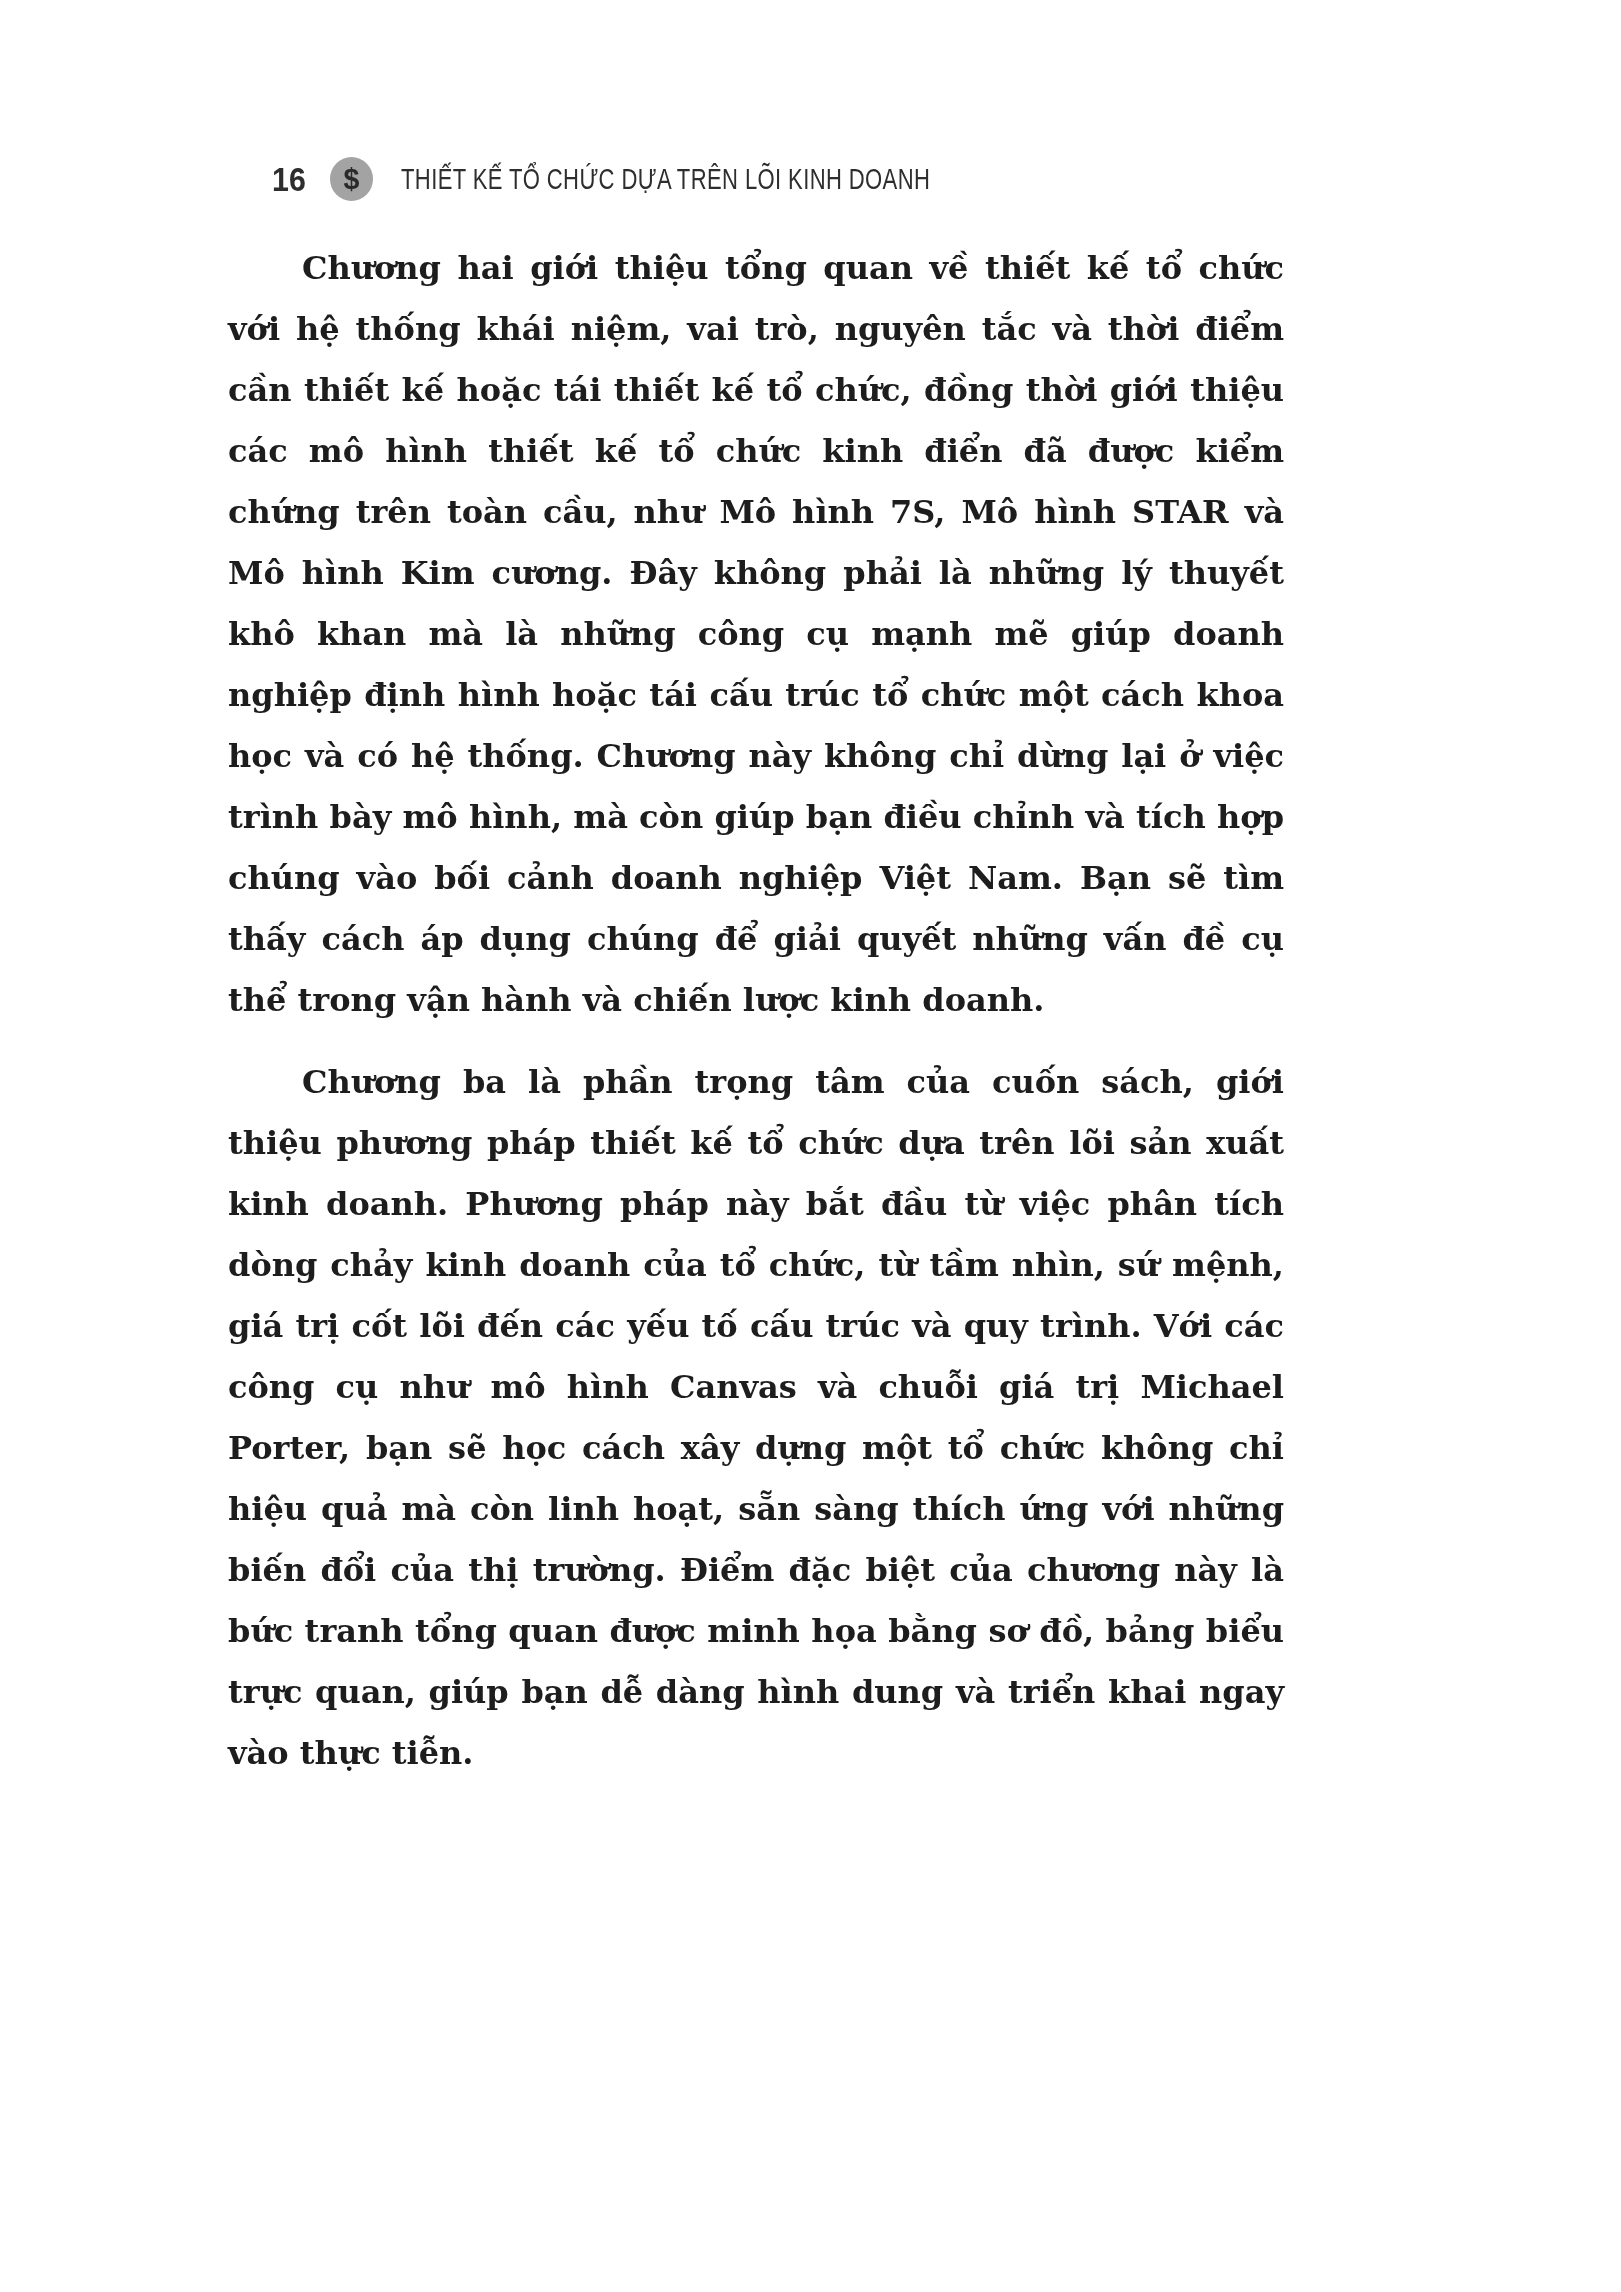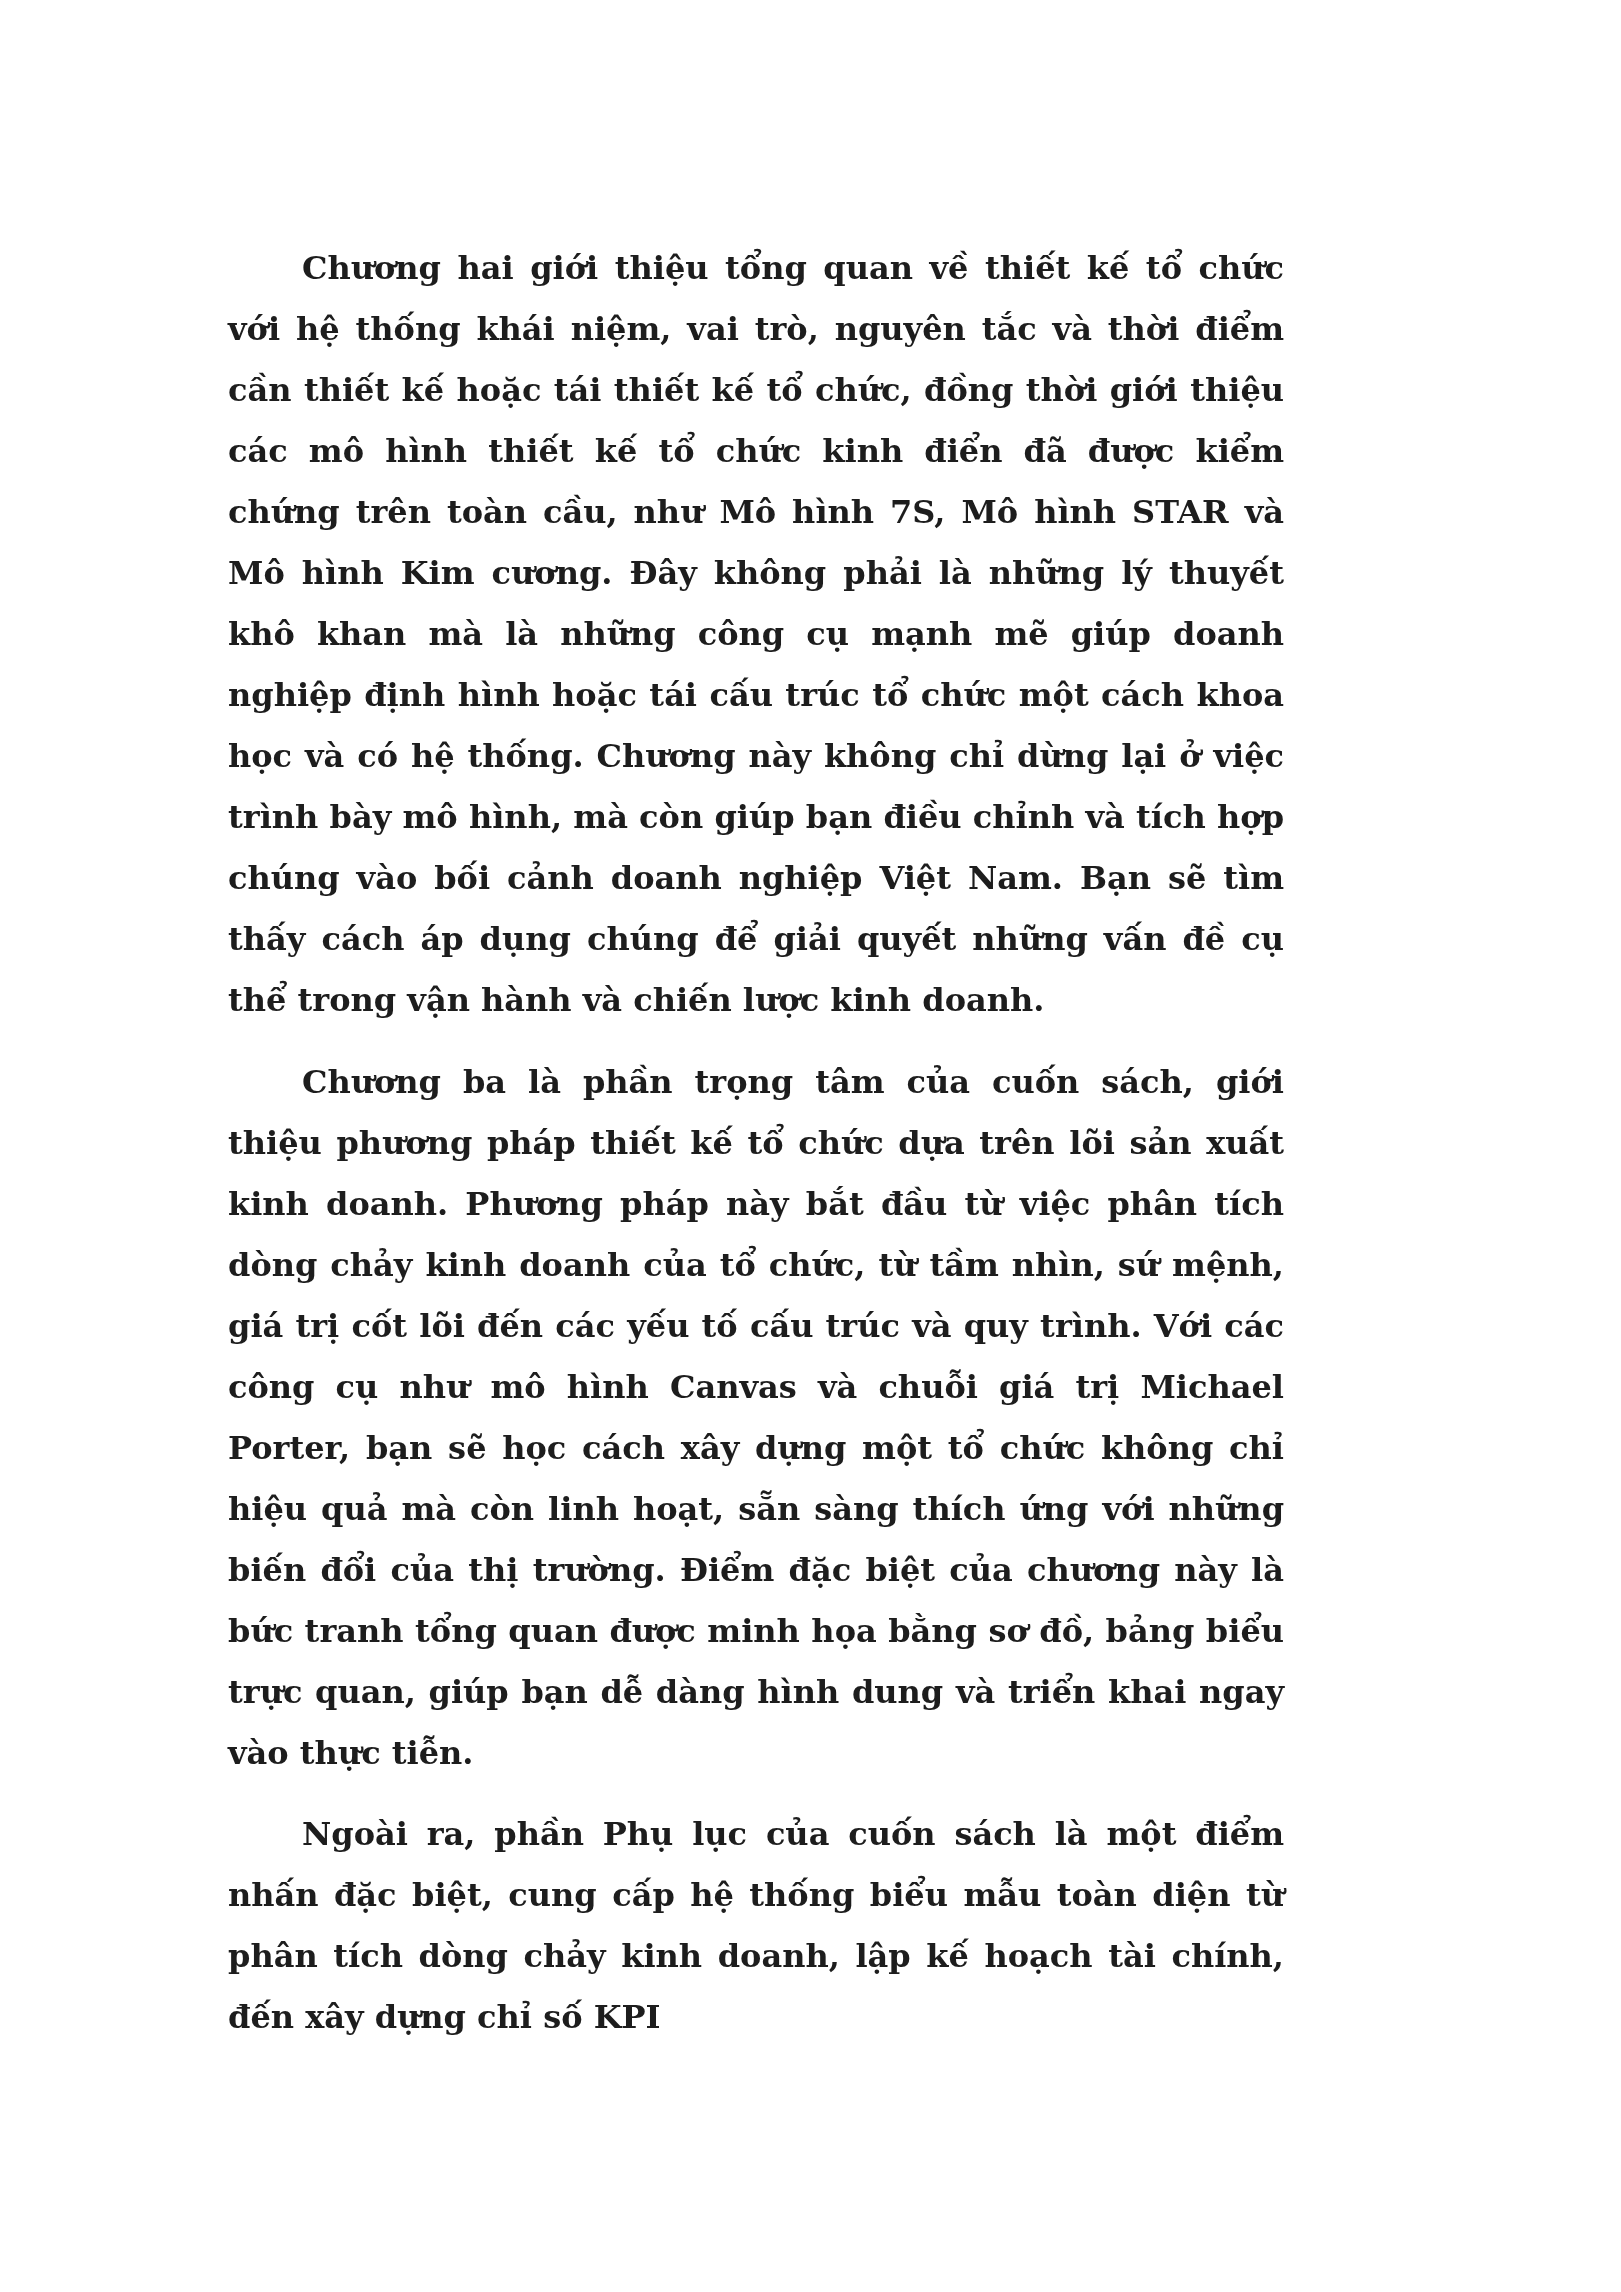--- a/index.html
+++ b/index.html
@@ -86,21 +86,27 @@
   .body-text p.indent {
     text-indent: 74px;
     font-weight: bold;
   }
 </style>
 </head>
 <body>
 
 <div class="page">
 
+  <header class="running-header">
+    <span class="page-number">16</span>
+    <span class="dollar-badge">
+      <span>$</span>
+    </span>
+    <span class="running-title">THIẾT KẾ TỔ CHỨC DỰA TRÊN LÕI KINH DOANH</span>
+  </header>
 
   <main class="body-text">
     <p class="para indent">Chương hai giới thiệu tổng quan về thiết kế tổ chức với hệ thống khái niệm, vai trò, nguyên tắc và thời điểm cần thiết kế hoặc tái thiết kế tổ chức, đồng thời giới thiệu các mô hình thiết kế tổ chức kinh điển đã được kiểm chứng trên toàn cầu, như Mô hình 7S, Mô hình STAR và Mô hình Kim cương. Đây không phải là những lý thuyết khô khan mà là những công cụ mạnh mẽ giúp doanh nghiệp định hình hoặc tái cấu trúc tổ chức một cách khoa học và có hệ thống. Chương này không chỉ dừng lại ở việc trình bày mô hình, mà còn giúp bạn điều chỉnh và tích hợp chúng vào bối cảnh doanh nghiệp Việt Nam. Bạn sẽ tìm thấy cách áp dụng chúng để giải quyết những vấn đề cụ thể trong vận hành và chiến lược kinh doanh.</p>
     <p class="para indent">Chương ba là phần trọng tâm của cuốn sách, giới thiệu phương pháp thiết kế tổ chức dựa trên lõi sản xuất kinh doanh. Phương pháp này bắt đầu từ việc phân tích dòng chảy kinh doanh của tổ chức, từ tầm nhìn, sứ mệnh, giá trị cốt lõi đến các yếu tố cấu trúc và quy trình. Với các công cụ như mô hình Canvas và chuỗi giá trị Michael Porter, bạn sẽ học cách xây dựng một tổ chức không chỉ hiệu quả mà còn linh hoạt, sẵn sàng thích ứng với những biến đổi của thị trường. Điểm đặc biệt của chương này là bức tranh tổng quan được minh họa bằng sơ đồ, bảng biểu trực quan, giúp bạn dễ dàng hình dung và triển khai ngay vào thực tiễn.</p>
-    <p class="para indent">Ngoài ra, phần Phụ lục của cuốn sách là một điểm nhấn đặc biệt, cung cấp hệ thống biểu mẫu toàn diện từ phân tích dòng chảy kinh doanh, lập kế hoạch tài chính, đến xây dựng chỉ số KPI</p>
   </main>
 
 </div>
 
 
 </body></html>

